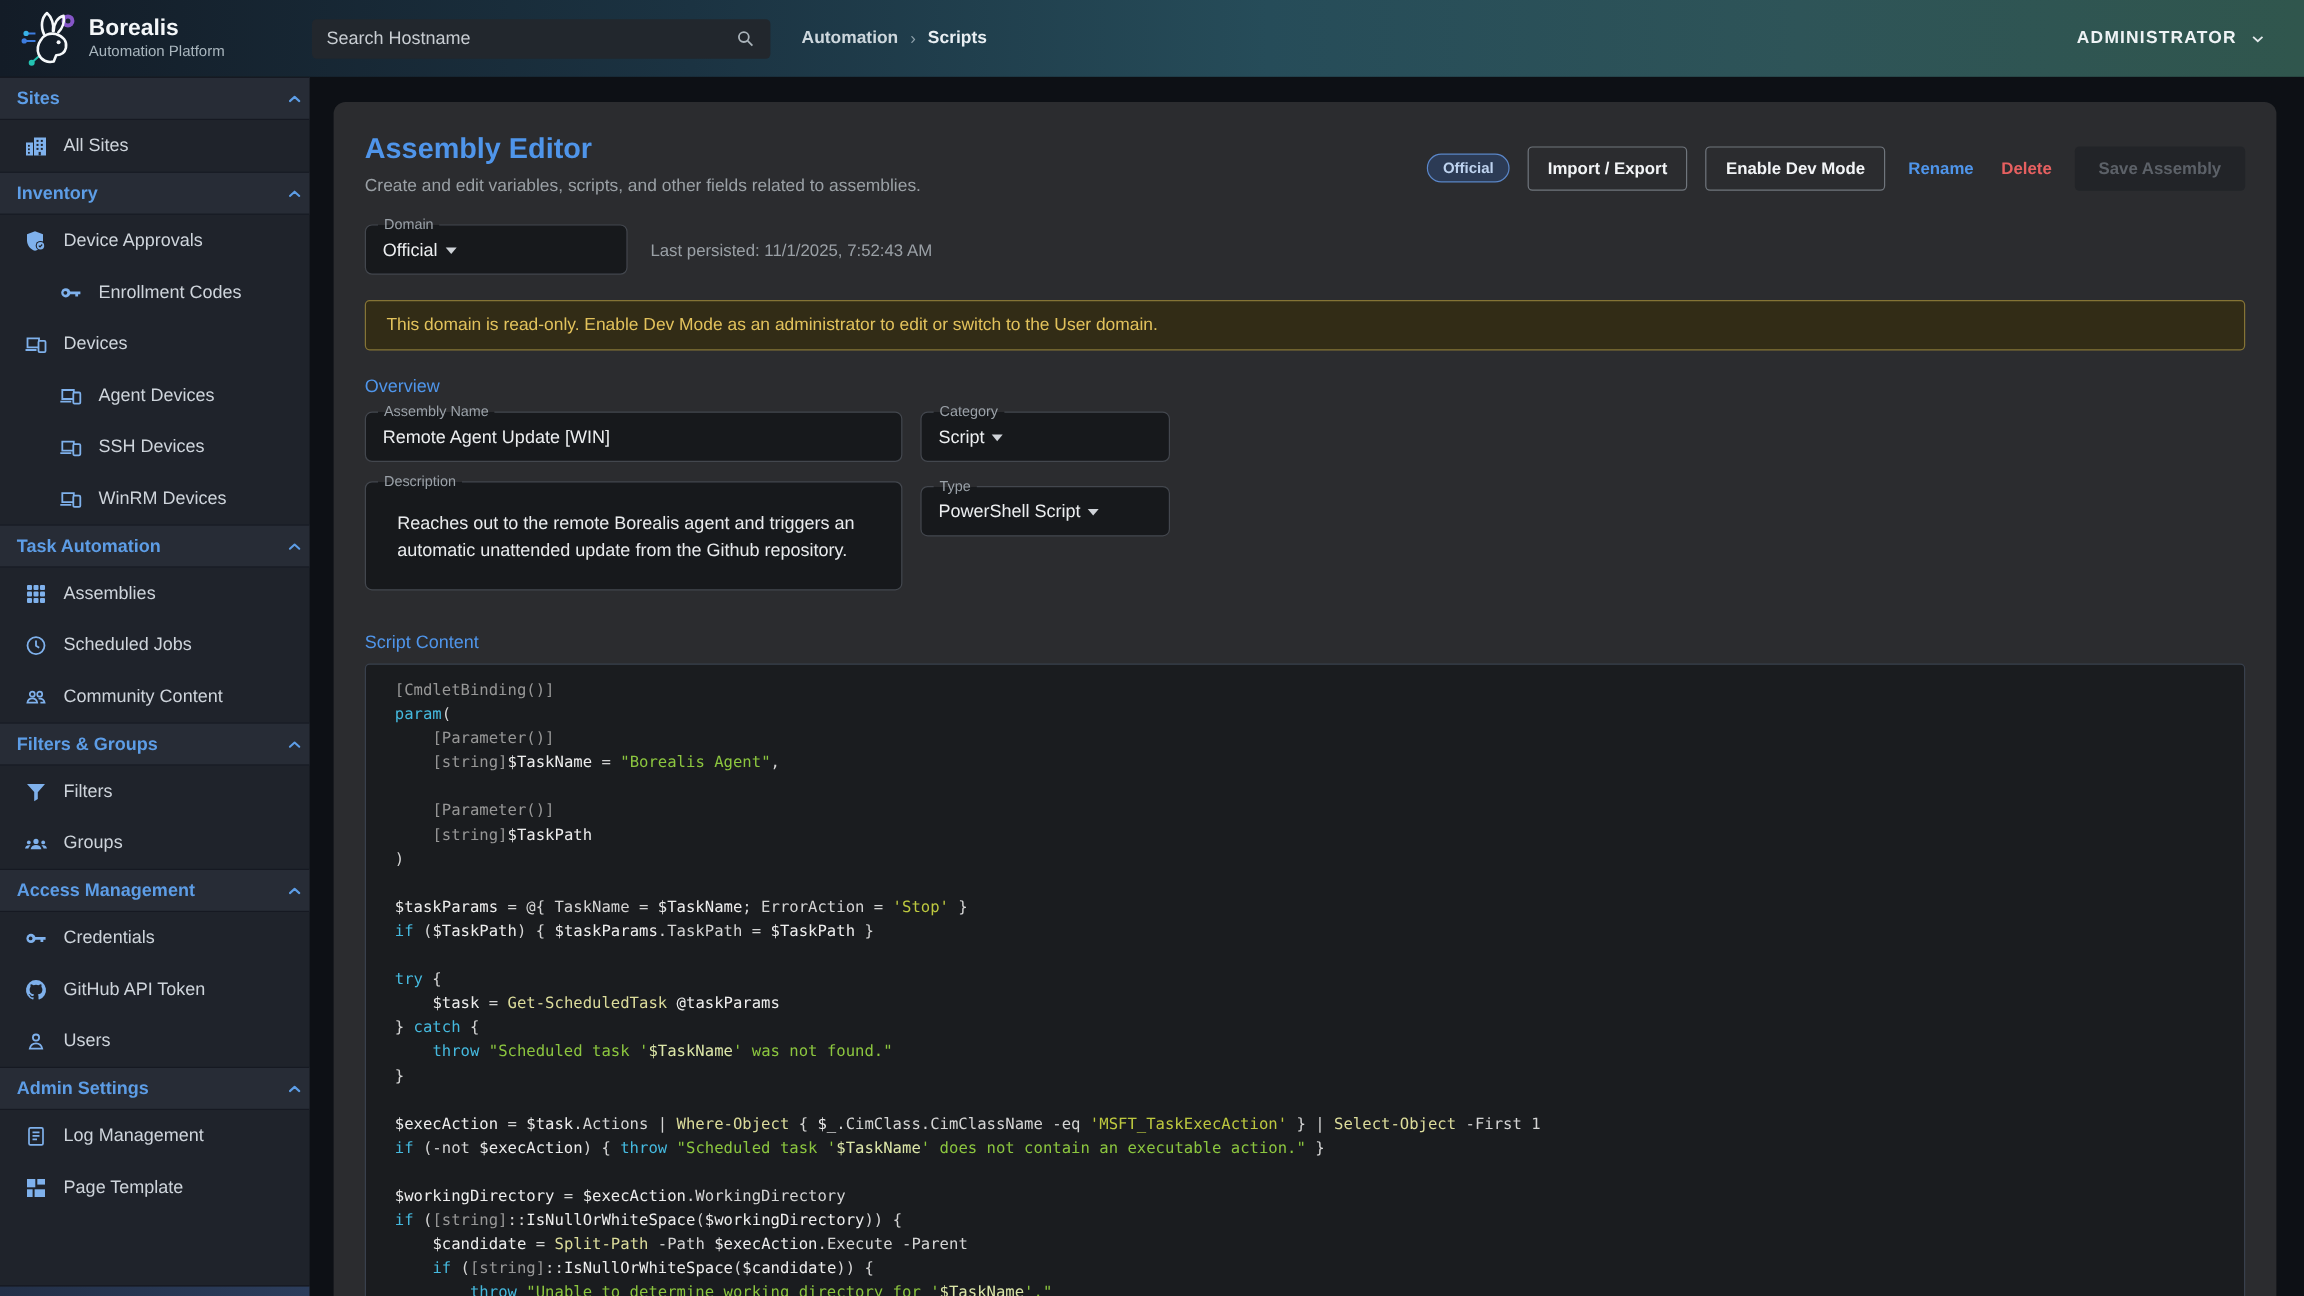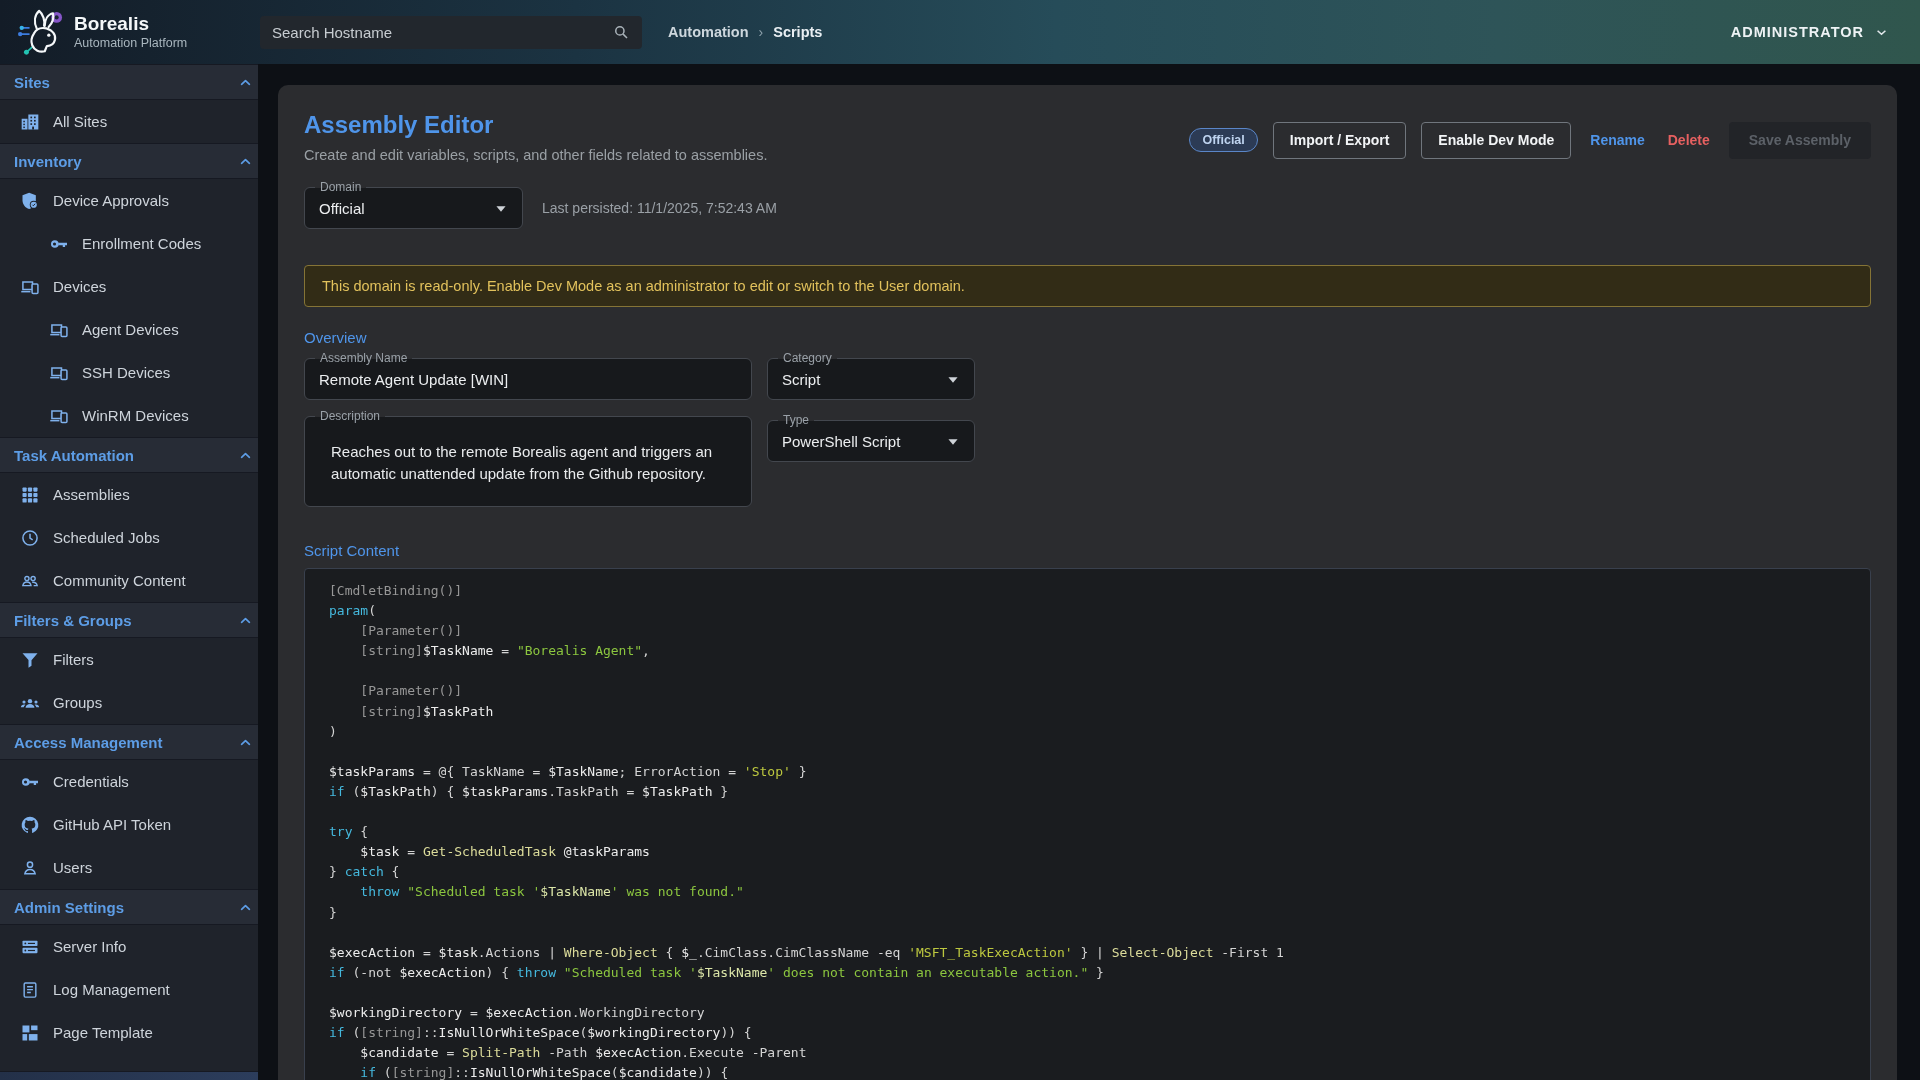--- a/index.html
+++ b/index.html
@@ -64,27 +64,27 @@
   .btn-delete { color:#e66060; }
   .btn-save { height:37px; padding:0 20px; border-radius:4px; border:none;
     background:#222428; color:#5c6168; font-size:14px; font-weight:600;
     font-family:inherit; cursor:default; }
 
   .domain-row { display:flex; align-items:center; gap:19px; margin-top:24px; }
   .field { position:relative; background:#17191c; border:1px solid #43474e; border-radius:6px; }
   .field .flabel { position:absolute; top:-8px; left:10px; padding:0 5px; font-size:12px; color:#9aa1a8;
     background:linear-gradient(to bottom,#2b2c2f 55%,#17191c 55%); line-height:14px; }
   .field .fvalue { color:#eceef0; font-size:15px; }
-  .sel { display:flex; align-items:center; justify-content:space-between;
+  .sel { display:flex; align-items:center; justify-content:flex-start;
     padding:0 10px 0 14px; cursor:pointer; }
   .sel .caret { width:22px; height:22px; color:#cfd3d8; flex:0 0 auto; }
   .domain-sel { width:219px; height:42px; }
   .persisted { color:#9aa0a6; font-size:14px; }
 
-  .banner { margin-top:36px; height:42px; border:1px solid #857436; border-radius:4px;
+  .banner { margin-top:21px; height:42px; border:1px solid #857436; border-radius:4px;
     background:#322c16; display:flex; align-items:center; padding:0 17px;
     color:#e2c25c; font-size:14.5px; }
 
   .sec-label { color:#4f95ea; font-size:15px; margin-top:22px; }
   .fields-grid { margin-top:12px; }
   .frow { display:flex; gap:15px; }
   .frow + .frow { margin-top:16px; }
   .f-name { width:448px; height:42px; display:flex; align-items:center; padding:16px 14px; }
   .f-cat  { width:208px; height:42px; }
   .f-desc { width:448px; height:91px; padding:24px 14px 0 26px; }
@@ -364,35 +364,20 @@
       </span>
       <span class="lbl">Users</span>
     </div>
     <div class="side-head">
       <span class="shl">Admin Settings</span>
       <span style="display: flex; width: 17px; height: 17px;">
         <svg viewBox="0 0 24 24" fill="none" stroke="currentColor" stroke-width="2.4" stroke-linecap="round" stroke-linejoin="round" style="width: 17px; height: 17px;">
           <path d="M6.5 14.5l5.5-5 5.5 5"></path>
         </svg>
       </span>
-    </div>
-    <div class="side-item">
-      <span class="icn">
-        <svg viewBox="0 0 24 24" fill="currentColor">
-          <rect x="3" y="4.5" width="18" height="6.4" rx="1"></rect>
-          <rect x="3" y="13" width="18" height="6.4" rx="1"></rect>
-          <g fill="#1f232b">
-            <circle cx="6.4" cy="7.7" r="1.1"></circle>
-            <rect x="9.5" y="7" width="8.5" height="1.4"></rect>
-            <circle cx="6.4" cy="16.2" r="1.1"></circle>
-            <rect x="9.5" y="15.5" width="8.5" height="1.4"></rect>
-          </g>
-        </svg>
-      </span>
-      <span class="lbl">Server Info</span>
     </div>
     <div class="side-item">
       <span class="icn">
         <svg viewBox="0 0 24 24" fill="none" stroke="currentColor" stroke-width="1.7">
           <rect x="5" y="3.5" width="14" height="17" rx="1.5"></rect>
           <path d="M8.5 8h7M8.5 11.5h7M8.5 15h4.5"></path>
         </svg>
       </span>
       <span class="lbl">Log Management</span>
     </div>

